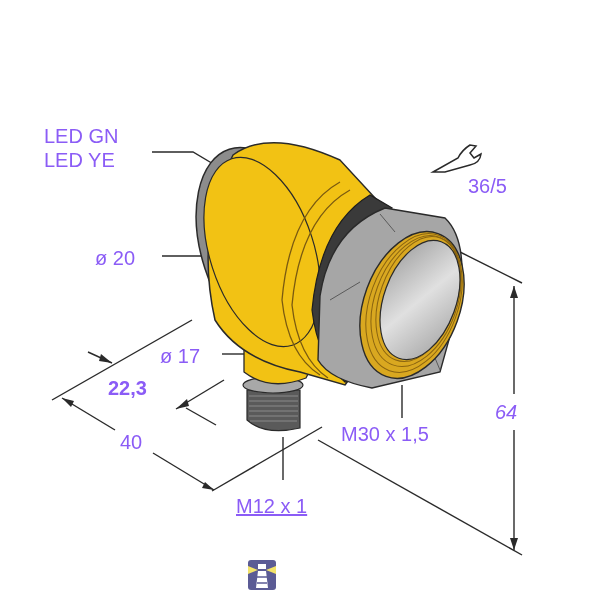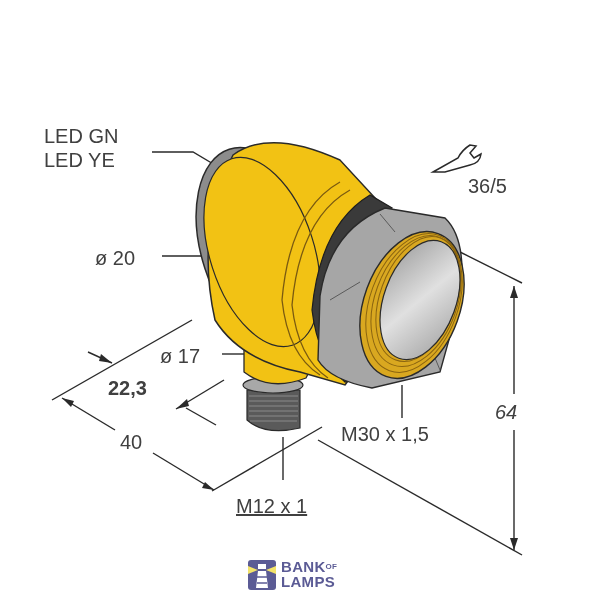--- a/index.html
+++ b/index.html
@@ -1,19 +1,19 @@
 <!DOCTYPE html>
 <html><head>
 <meta charset="utf-8">
 <style>
   html, body { margin:0; padding:0; background:#ffffff; }
   body { width:600px; height:600px; position:relative; overflow:hidden;
          font-family:"Liberation Sans", sans-serif; }
   svg { position:absolute; left:0; top:0; }
-  .lbl { position:absolute; color:#404040; font-size:20px; white-space:nowrap; line-height:1; }
+  .lbl { position:absolute; color:#8b5cf6; font-size:20px; white-space:nowrap; line-height:1; }
   .logo { position:absolute; left:248px; top:558px; width:110px; height:34px; }
   .logo-text { position:absolute; left:33px; top:1px; color:#5b5b95; font-weight:bold; font-size:15px; line-height:15px; letter-spacing:0.3px; }
   .logo-of { font-size:8px; vertical-align:top; }
 </style>
 </head>
 <body>
 
 <svg width="600" height="600" viewBox="0 0 600 600">
 
   <g stroke="#2a2a2a" stroke-width="1.4" fill="none">
@@ -121,17 +121,13 @@
 <div class="logo">
   <svg width="30" height="34" viewBox="0 0 30 34">
     <rect x="0" y="2" width="28" height="30" rx="3" fill="#5b5b95"></rect>
     <polygon points="0,8 10,12 0,16" fill="#f3e36a"></polygon>
     <polygon points="28,8 18,12 28,16" fill="#f3e36a"></polygon>
     <rect x="10" y="6" width="8" height="5" fill="#ffffff"></rect>
     <polygon points="10,13 18,13 20,30 8,30" fill="#ffffff"></polygon>
     <line x1="9" y1="19" x2="19" y2="19" stroke="#5b5b95" stroke-width="1.5"></line>
     <line x1="9" y1="25" x2="19" y2="25" stroke="#5b5b95" stroke-width="1.5"></line>
   </svg>
-  <div class="logo-text">
-    <div><span>BANK</span><span class="logo-of">OF</span></div>
-    <div>LAMPS</div>
-  </div>
 </div>
 
 </body></html>

